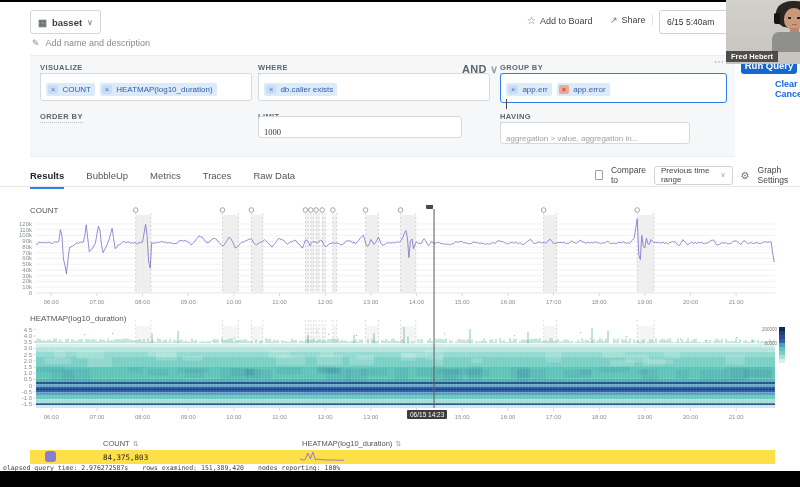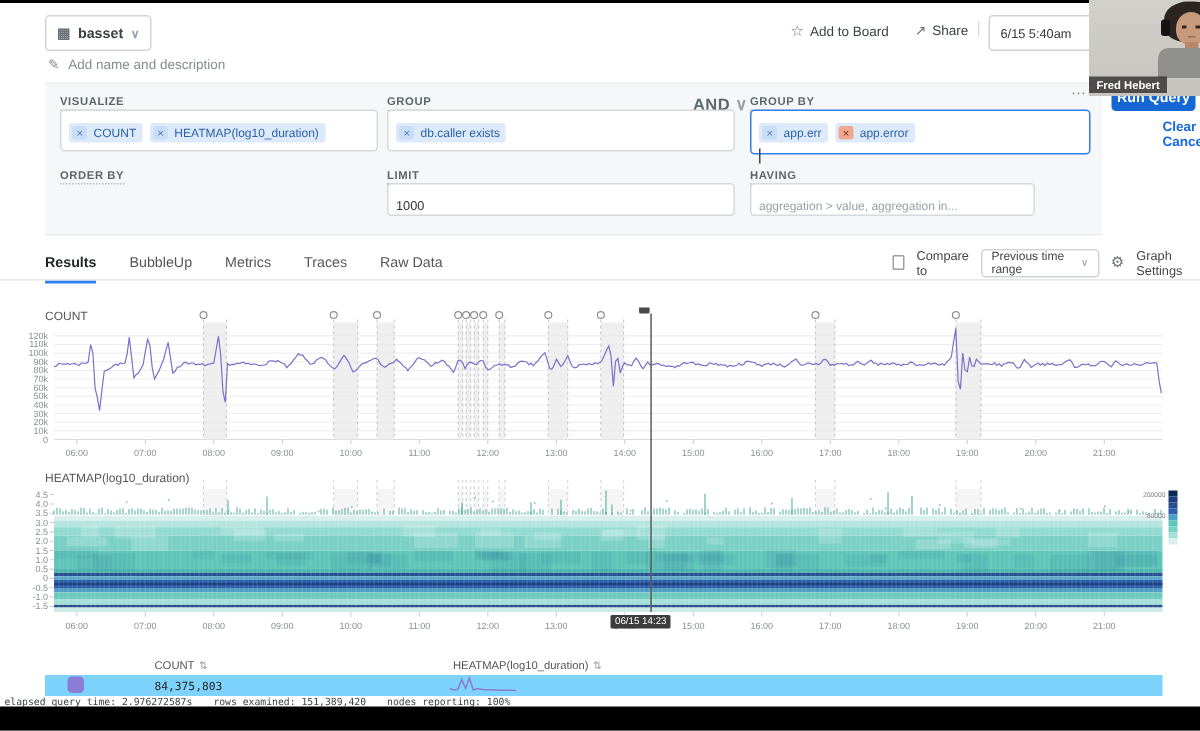--- a/index.html
+++ b/index.html
@@ -40,21 +40,21 @@
   .toolbar-right{display:flex;align-items:center;gap:8px;font-size:8.5px;color:#444;}
   .checkbox{width:8px;height:8px;border:1px solid #9aa0a6;border-radius:1px;background:#fff;}
   .dropdown{border:1px solid #cfd3d6;border-radius:3px;height:17px;display:flex;align-items:center;
      gap:10px;padding:0 6px;font-size:8px;color:#444;background:#fff;}
   .range-text{font-size:7.5px;font-weight:bold;color:#3a3f44;}
   .chart-title{font-size:8px;color:#555;}
   .stripes{background:repeating-linear-gradient(90deg,rgba(255,255,255,.07) 0 1px,transparent 1px 3px);}
   .tooltip{background:#3d3d3d;color:#fff;font-size:6.5px;padding:1px 3px;border-radius:1px;white-space:nowrap;}
   
   .sum-header{border-bottom:1px solid #d8dbde;font-size:7.5px;color:#555;}
-  .sum-row{background:#7dd3fc;}
+  .sum-row{background:#fde047;}
   .swatch{width:11px;height:11px;border-radius:3px;background:#8b7cd6;}
   .mono{font-family:"DejaVu Sans Mono",monospace;}
   .sort-ic{color:#9aa0a6;font-size:7px;margin-left:3px;}
   .statusbar{font-family:"DejaVu Sans Mono",monospace;font-size:6.5px;color:#3a3f44;display:flex;gap:14px;}
   
   .webcam{background:linear-gradient(180deg,#d2d0cb,#c7c4bf);overflow:hidden;}
   .nametag{background:rgba(30,30,30,.72);color:#fff;font-size:7.5px;font-weight:bold;padding:1px 5px;}
 </style>
 </head>
 <body>
@@ -88,42 +88,42 @@
   <div class="abs panel" style="left:30px;top:55px;width:705px;height:100px;">
     <span class="abs qlabel" style="left:10px;top:7px;">VISUALIZE</span>
     <div class="abs qbox" style="left:10px;top:17px;width:212px;height:28px;" id="visualize-box"><span class="chip">
           <span class="x">×</span>
           <span>COUNT</span>
         </span><span class="chip">
           <span class="x">×</span>
           <span>HEATMAP(log10_duration)</span>
         </span></div>
 
-    <span class="abs qlabel" style="left:228px;top:7px;">GROUP</span>
+    <span class="abs qlabel" style="left:228px;top:7px;">WHERE</span>
     <div class="abs and-sel" style="left:432px;top:7px;">
       <span>AND</span>
       <span style="color:#98a0a6;">∨</span>
     </div>
     <div class="abs qbox" style="left:228px;top:17px;width:232px;height:28px;" id="where-box"><span class="chip">
           <span class="x">×</span>
           <span>db.caller exists</span>
         </span></div>
 
     <span class="abs qlabel" style="left:470px;top:7px;">GROUP BY</span>
     <div class="abs qbox active" style="left:470px;top:17px;width:227px;height:30px;" id="groupby-box"><span class="chip">
           <span class="x">×</span>
           <span>app.err</span>
         </span><span class="chip">
           <span class="x err">×</span>
           <span>app.error</span>
         </span><div class="caret-bar" style="margin-top: 3px;"></div></div>
 
     <span class="abs qlabel" style="left:10px;top:56px;">ORDER BY</span>
     <span class="abs qlabel" style="left:228px;top:56px;">LIMIT</span>
-    <div class="abs qbox" style="left:228px;top:66px;width:232px;height:22px;">
+    <div class="abs qbox" style="left:228px;top:60px;width:204px;height:22px;font-family:Liberation Serif, serif;">
       <span class="value-text">1000</span>
     </div>
     <span class="abs qlabel" style="left:470px;top:56px;">HAVING</span>
     <div class="abs qbox" style="left:470px;top:66px;width:190px;height:22px;">
       <span class="placeholder">aggregation &gt; value, aggregation in...</span>
     </div>
   </div>
 
   <div class="abs kebab" style="left:714px;top:56px;">⋯</div>
   <div class="abs run-btn" style="left:741px;top:57px;">Run Query</div>

